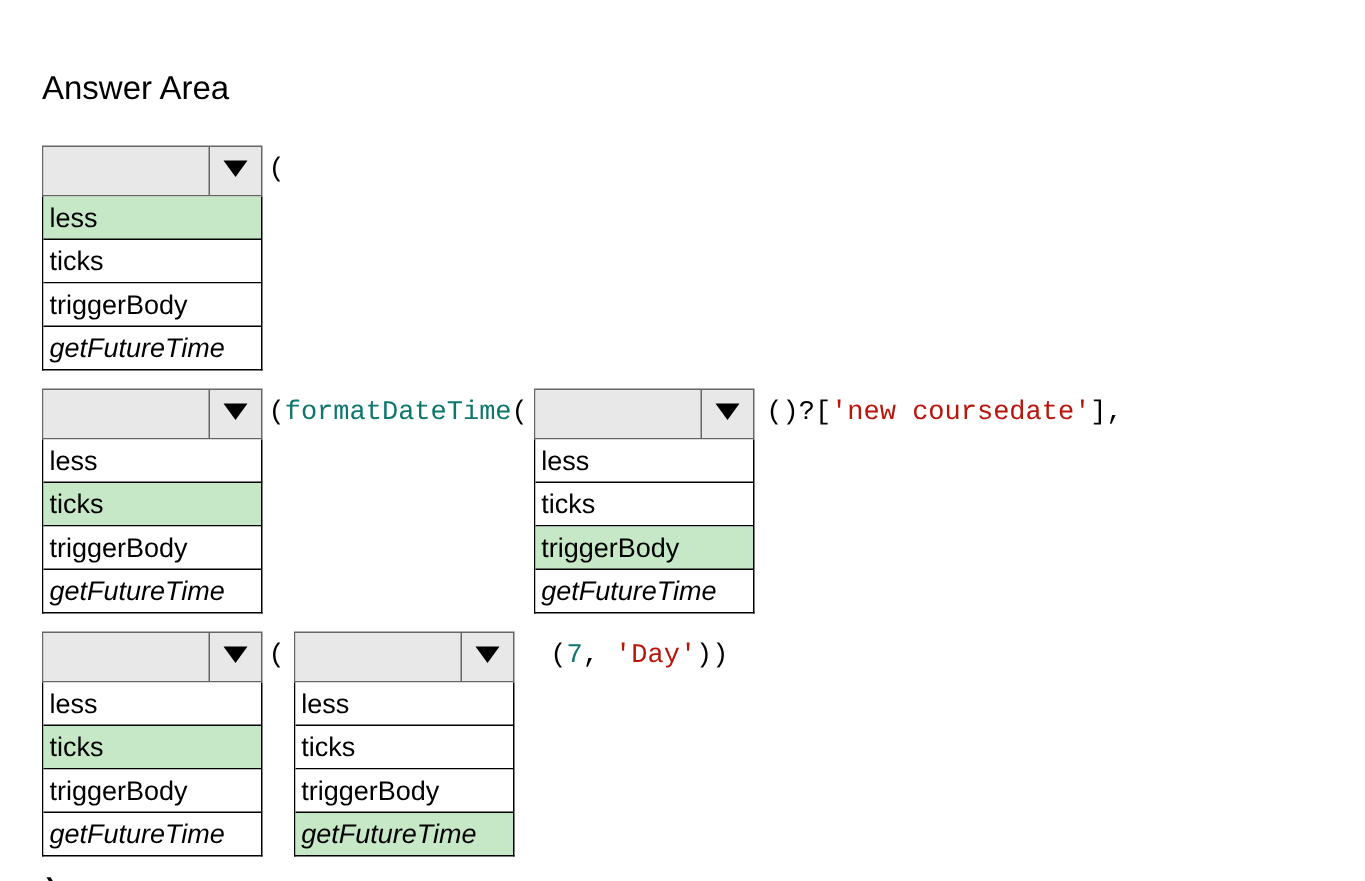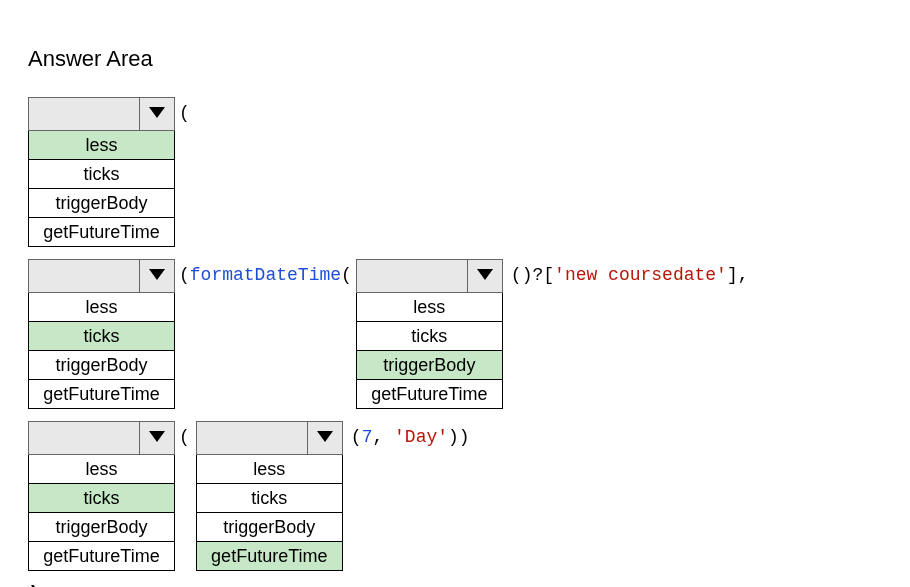--- a/index.html
+++ b/index.html
@@ -43,44 +43,44 @@
       justify-content: center;
       cursor: pointer;
     }
     .dropdown-arrow svg {
       width: 20px;
       height: 20px;
     }
     .dropdown-options {
       border: 1px solid #000;
       border-top: none;
-      text-align: center;
     }
     .dropdown-option {
       padding: 1px 4px;
       border-bottom: 1px solid #000;
       font-size: 18px;
       line-height: 26px;
       cursor: pointer;
       background: #fff;
     }
     .dropdown-option:last-child {
       border-bottom: none;
+      font-style: italic;
     }
     .dropdown-option.highlighted {
       background: #c6e8c6;
     }
     .code-text {
       font-family: "Courier New", monospace;
       font-size: 18px;
       line-height: 32px;
       padding-left: 4px;
       white-space: nowrap;
     }
-    .blue { color: #1d4ed8; }
+    .blue { color: #0f766e; }
     .red { color: #b8150b; }
     .black { color: #000; }
     .side-text {
       display: flex;
       flex-direction: column;
       justify-content: space-between;
     }
     .closing-paren {
       font-family: "Courier New", monospace;
       font-size: 20px;
@@ -193,18 +193,18 @@
         </span>
       </div>
     </div>
     <div class="dropdown-options">
         <div class="dropdown-option">less</div>
         <div class="dropdown-option">ticks</div>
         <div class="dropdown-option">triggerBody</div>
         <div class="dropdown-option highlighted">getFutureTime</div>
       </div>
   </div>
-  <span class="code-text" style="margin-left:4px;">
+  <span class="code-text" style="margin-left:20px;">
     <span class="black">(</span><span class="blue">7</span><span class="black">, </span><span class="red">'Day'</span><span class="black">))</span>
   </span>
 </div>
 
 <div class="closing-paren">)</div>
 
 </body></html>

